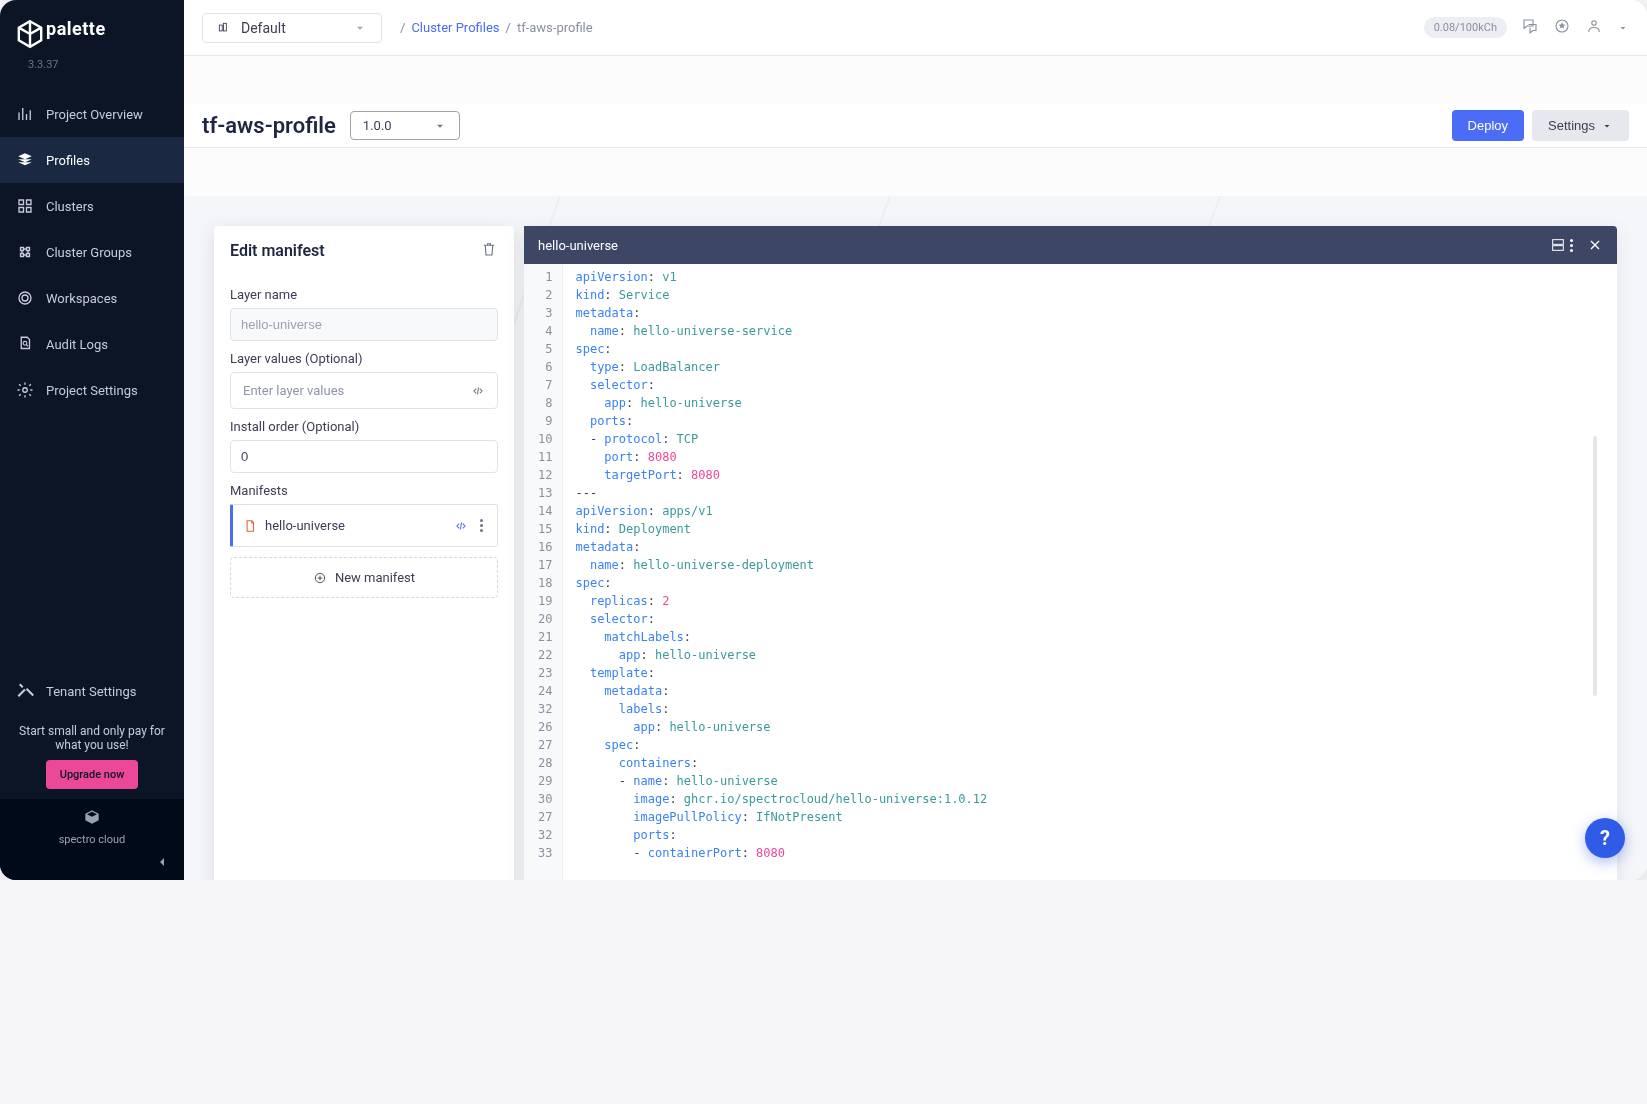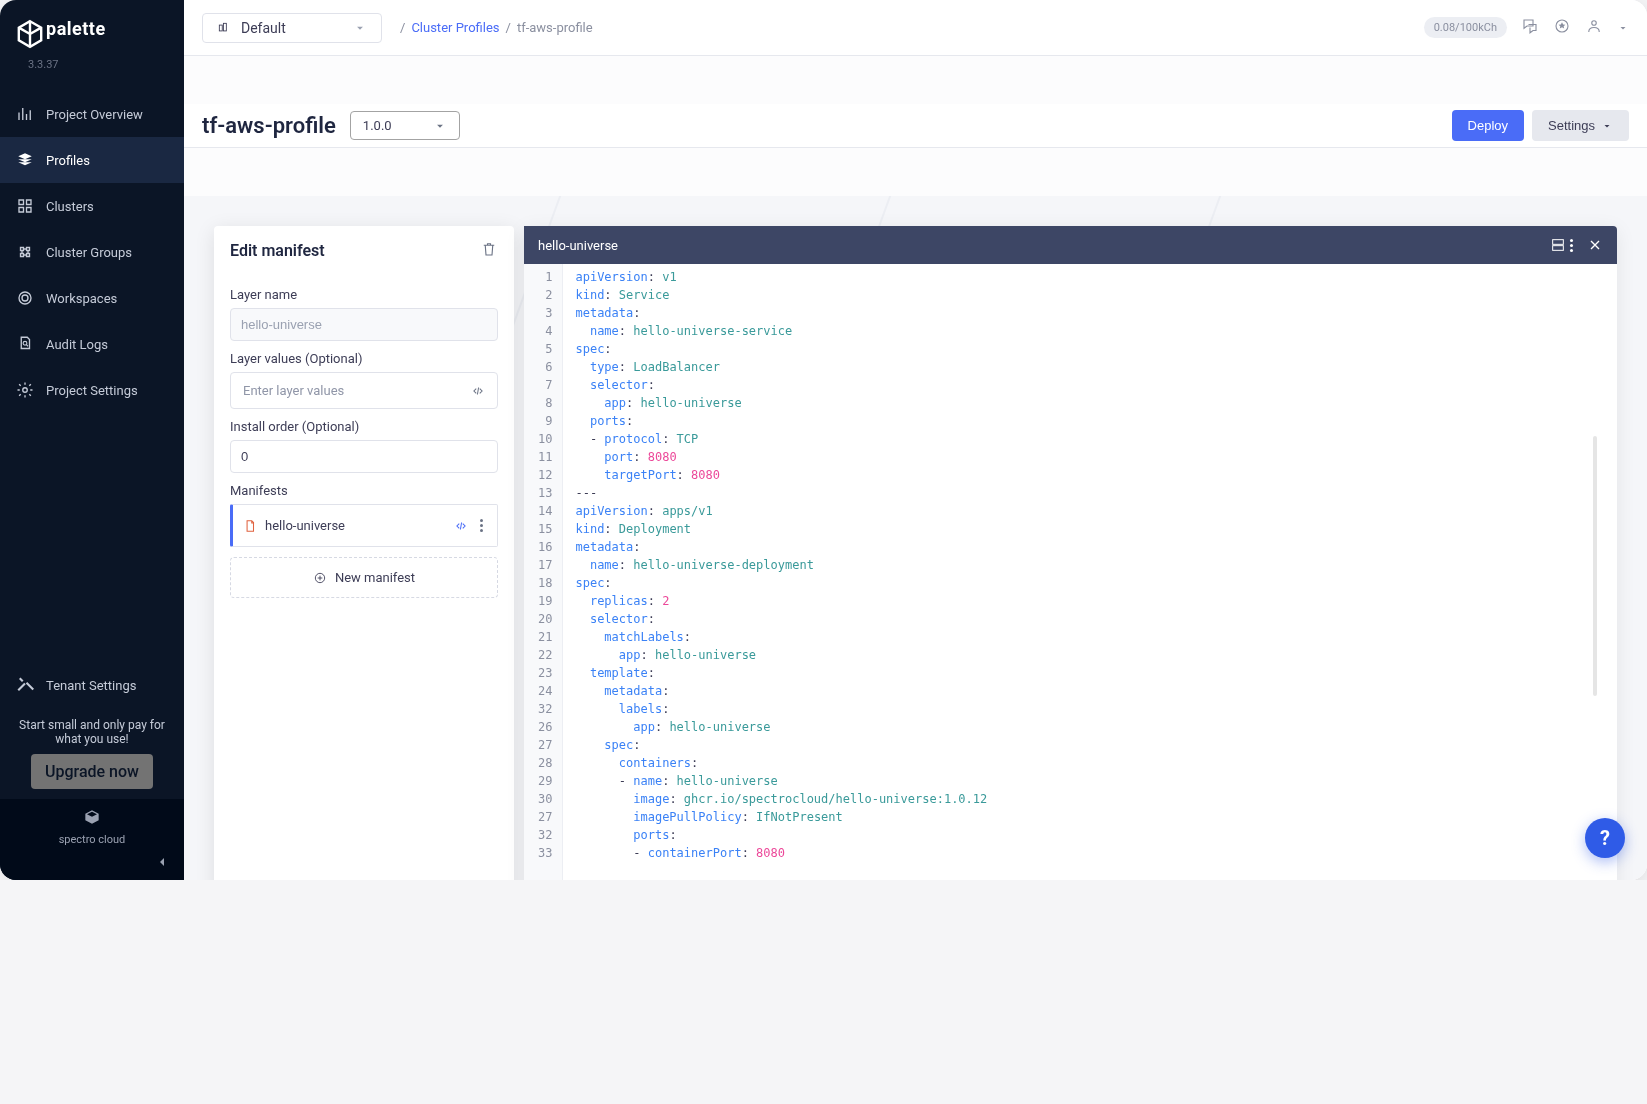--- a/index.html
+++ b/index.html
@@ -11,21 +11,21 @@
     .logo { padding: 18px 14px 8px; display: flex; align-items: flex-start; }
     .logo svg { width: 32px; height: 32px; }
     .logo-text { color: #fff; font-weight: 700; font-size: 18px; letter-spacing: 0.5px; }
     .version { padding: 0 14px 10px 28px; font-size: 11px; color: #6b7385; }
     .nav { flex: 1; padding-top: 10px; }
     .nav-item { display: flex; align-items: center; gap: 12px; padding: 14px 16px; font-size: 13px; cursor: pointer; color: #c5cbd8; text-align: right; }
     .nav-item.active { background: #1a2842; color: #fff; }
     .nav-item svg { width: 18px; height: 18px; flex-shrink: 0; }
     .sb-bottom { margin-top: auto; }
     .upgrade-box { padding: 10px 12px; text-align: center; font-size: 12px; color: #c5cbd8; }
-    .upgrade-btn { margin-top: 8px; display: inline-block; background: #737373; color: #0b1526; padding: 8px 14px; border-radius: 4px; font-size: 16px; font-weight: 500; cursor: pointer; }
+    .upgrade-btn { margin-top: 8px; display: inline-block; background: #ec4899; color: #0b1526; padding: 8px 14px; border-radius: 4px; font-size: 11px; font-weight: 500; cursor: pointer; }
     .footer-bar { display: flex; align-items: center; gap: 8px; padding: 10px 14px; background: #010a19; font-size: 11px; color: #9aa1b1; flex-direction: column; }
     .footer-bar svg { width: 16px; height: 16px; }
     .footer-bar .chev { margin-left: auto; }
     
     
     .main { flex: 1; display: flex; flex-direction: column; background: #fcfcfd; position: relative; overflow: hidden; gap: 48px; }
     .topbar { height: 56px; display: flex; align-items: center; padding: 0 18px; border-bottom: 1px solid #e6e8ee; background: #fff; }
     .scope { display: flex; align-items: center; gap: 10px; border: 1px solid #e0e2ea; border-radius: 4px; padding: 6px 14px; min-width: 180px; cursor: pointer; }
     .scope svg { width: 14px; height: 14px; }
     .scope .chev { margin-left: auto; color: #9aa1b1; }

